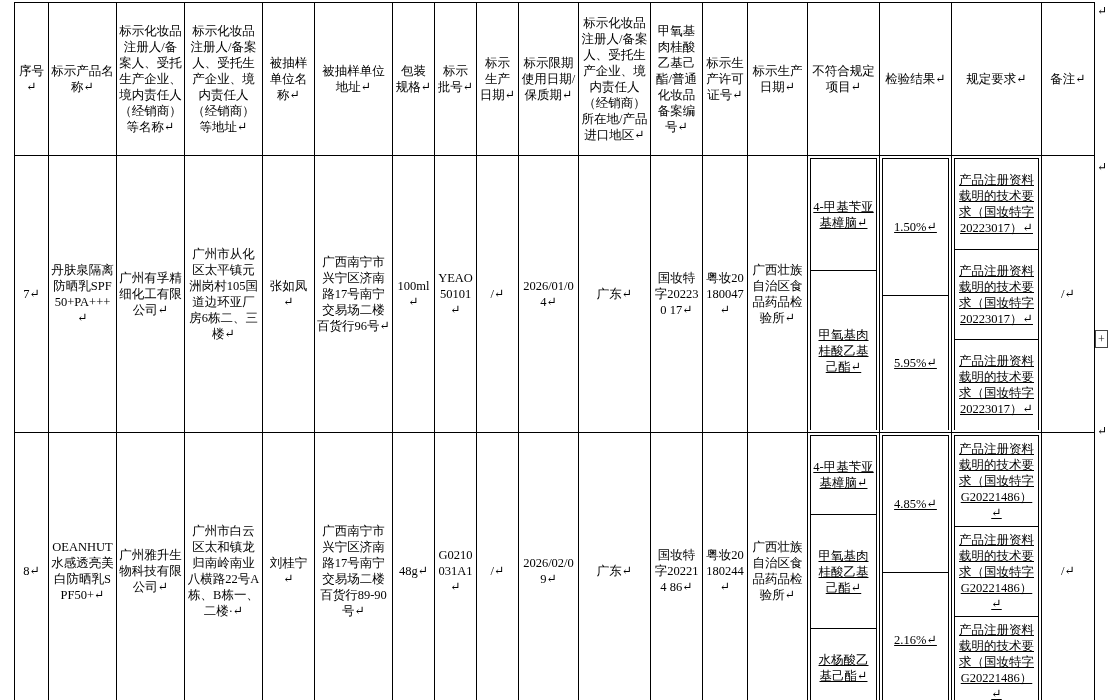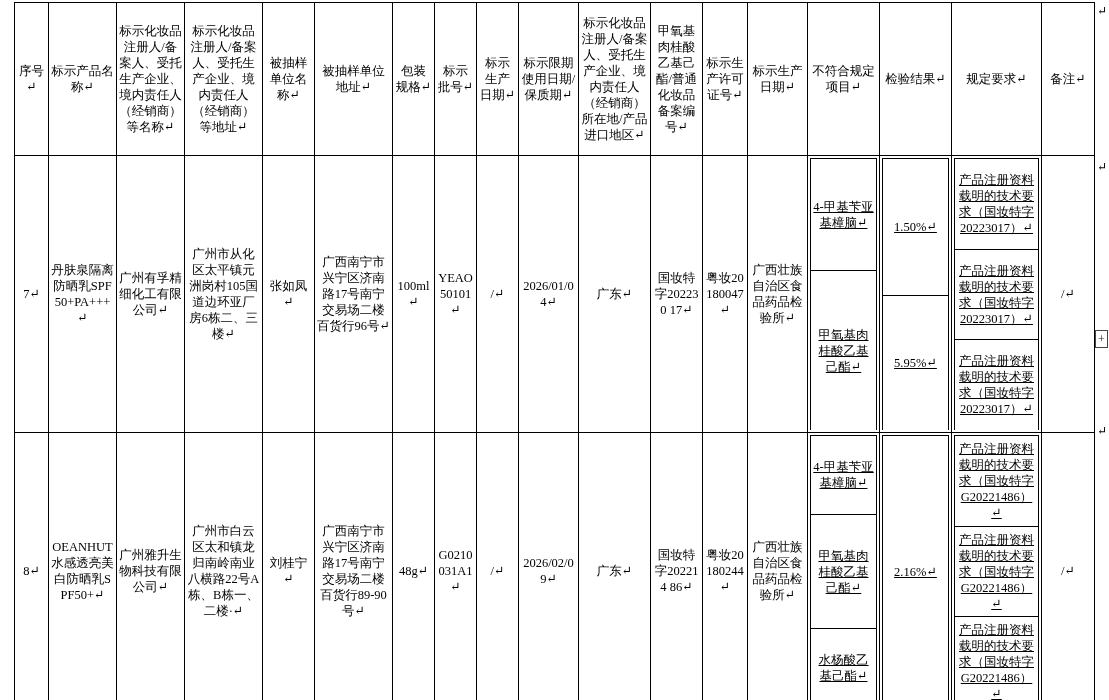--- a/index.html
+++ b/index.html
@@ -235,20 +235,23 @@
             <tr>
                   <td>水杨酸乙基己酯↵</td>
                 </tr>
           </tbody>
             </table>
         </td>
         <td class="main-cell nopad">
           <table class="sub-table">
             <tbody>
             <tr>
+                  <td>4.85%↵</td>
+                </tr>
+            <tr>
                   <td>2.16%↵</td>
                 </tr>
           </tbody>
             </table>
         </td>
         <td class="main-cell nopad">
           <table class="sub-table">
             <tbody>
                 <tr>
                   <td>产品注册资料载明的技术要求（国妆特字G20221486）↵</td>

